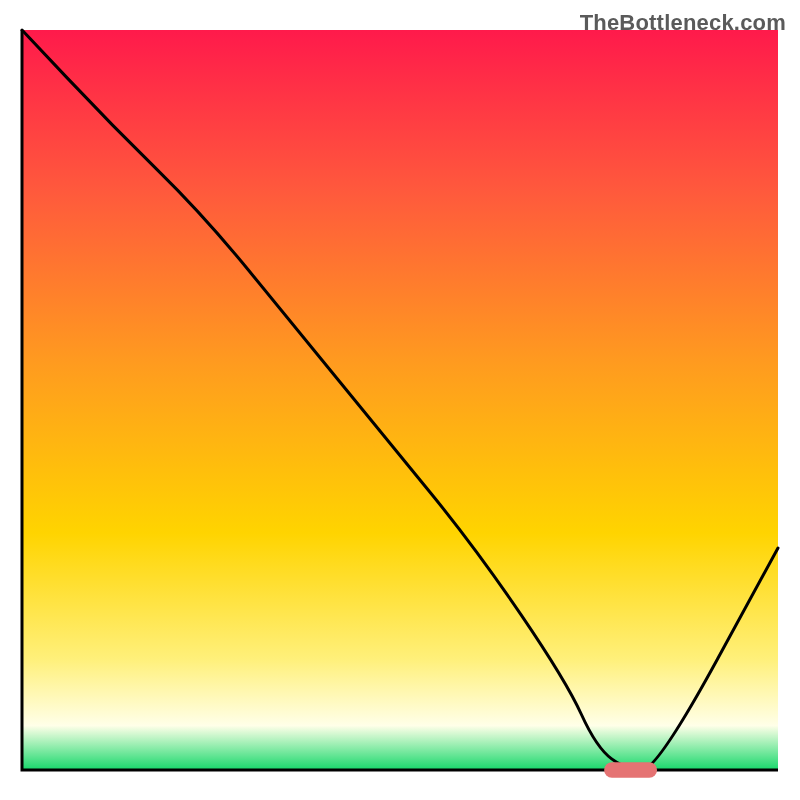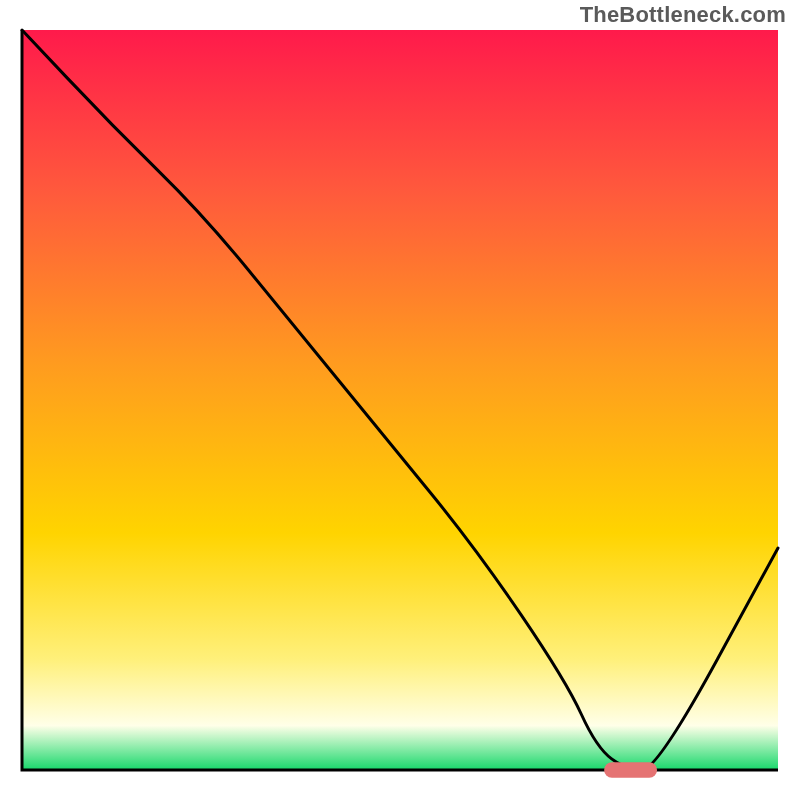--- a/index.html
+++ b/index.html
@@ -11,21 +11,21 @@
     font-family: Arial, Helvetica, sans-serif;
     overflow: hidden;
   }
   .container {
     position: relative;
     width: 800px;
     height: 800px;
   }
   .watermark {
     position: absolute;
-    top: 2px;
+    top: 10px;
     right: 14px;
     font-size: 22px;
     font-weight: 600;
     color: #5a5a5a;
     letter-spacing: 0.2px;
     z-index: 3;
   }
   svg.chart {
     position: absolute;
     left: 0;

